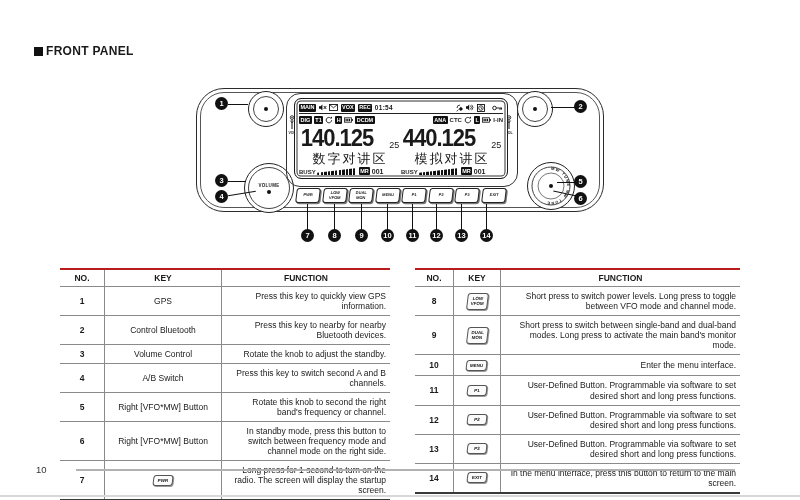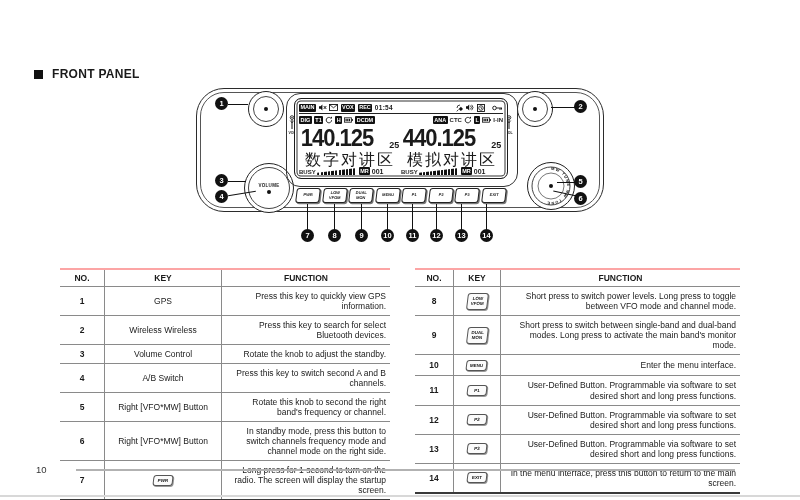--- a/index.html
+++ b/index.html
@@ -5,21 +5,21 @@
   html,body{margin:0;padding:0;background:#fff;}
   .page{position:relative;width:800px;height:500px;background:#fff;overflow:hidden;
         font-family:"Liberation Sans","DejaVu Sans",sans-serif;color:#1a1a1a;}
 
   
   .banner{position:absolute;left:64px;top:3px;width:672px;height:37px;background:#141414;
           border-radius:9px;border:1px solid #000;box-shadow:-2px 4px 0 -1px #b3b3b3;
           display:flex;align-items:center;justify-content:center;}
   .banner span{color:#fff;font-weight:bold;font-size:22px;letter-spacing:.5px;}
 
-  .section-header{position:absolute;left:34px;top:67px;display:flex;align-items:center;gap:9px;}
+  .section-header{position:absolute;left:34px;top:44px;display:flex;align-items:center;gap:3px;}
   .section-bullet{width:9px;height:9px;background:#111;display:inline-block;}
   .section-header span.lbl{font-weight:bold;font-size:12px;letter-spacing:.3px;}
 
   
   .radio{position:absolute;left:196px;top:88px;width:406px;height:122px;
          border:1.5px solid #2b2b2b;border-radius:28px;background:#fff;}
   .radio-inner{position:absolute;inset:3px;border:1px solid #555;border-radius:24px;}
   .rbtn{position:absolute;border:1.2px solid #222;border-radius:50%;display:flex;align-items:center;justify-content:center;background:#fff;}
   .rbtn .mid{border:1px solid #444;border-radius:50%;display:flex;align-items:center;justify-content:center;}
   .dot{width:4px;height:4px;background:#111;border-radius:50%;}
@@ -37,23 +37,23 @@
           display:flex;flex-direction:column;}
   .lcdrow1{display:flex;align-items:center;gap:2.5px;height:12px;border-bottom:1px solid #222;}
   .lcdrow2{display:flex;align-items:center;justify-content:space-between;height:11px;margin-top:1px;}
   .grp{display:flex;align-items:center;gap:2px;}
   .tag{background:#111;color:#fff;font-size:5.5px;font-weight:bold;padding:0.5px 1.5px;border-radius:1px;line-height:1.25;}
   .ptxt{font-size:6px;font-weight:bold;}
   .time{font-size:6.5px;font-weight:bold;letter-spacing:.3px;}
   .lcdfreq{display:flex;height:26px;justify-content:flex-end;}
   .half{width:50%;display:flex;align-items:flex-end;justify-content:center;}
   .freq{font-size:22px;font-weight:bold;letter-spacing:-1px;transform:scaleY(1.12);transform-origin:bottom;line-height:1;}
-  .step{font-size:9px;font-weight:bold;margin-left:16px;}
+  .step{font-size:9px;font-weight:normal;margin-left:16px;}
   .lcdzone{display:flex;height:15px;}
-  .zone{width:50%;text-align:center;font-size:16px;letter-spacing:2px;font-family:"DejaVu Sans",sans-serif;}
+  .zone{width:50%;text-align:center;font-size:13px;letter-spacing:2px;font-family:"DejaVu Sans",sans-serif;}
   .lcdbusy{display:flex;height:11px;}
   .bhalf{width:50%;display:flex;align-items:flex-end;gap:1.5px;}
   .busy{font-size:6px;font-weight:bold;}
   .meter{width:40px;height:7px;background:repeating-linear-gradient(90deg,#111 0 2.5px,#fff 2.5px 3.6px);
          clip-path:polygon(0 68%,100% 0,100% 100%,0 100%);}
   .chnum{font-size:7px;font-weight:bold;}
 
   
   .fpbtns{position:absolute;left:99px;top:99px;width:210px;display:flex;justify-content:space-between;}
   .fp-btn{width:22px;height:13px;border:1px solid #222;border-radius:3px;background:#fff;
@@ -66,21 +66,21 @@
   
   .co{position:absolute;width:13px;height:13px;background:#111;border-radius:50%;color:#fff;
       display:flex;align-items:center;justify-content:center;font-size:7.5px;font-weight:bold;}
   .cline{position:absolute;height:1.3px;background:#111;}
   .cvline{position:absolute;width:1.3px;background:#111;}
 
   
   .tbl{position:absolute;border-collapse:collapse;font-size:8.5px;color:#1a1a1a;table-layout:fixed;}
   .tbl-left{left:60px;top:268px;width:330px;}
   .tbl-right{left:415px;top:268px;width:325px;}
-  .tbl{border-top:2px solid #fca5a5;border-bottom:2px solid #3a3a3a;}
+  .tbl{border-top:2px solid #b91c1c;border-bottom:2px solid #3a3a3a;}
   .tbl th,.tbl td{border-bottom:1px solid #8a8a8a;padding:4px 4px;vertical-align:middle;line-height:1.18;}
   .tbl tr:last-child td{border-bottom:none;}
   .tbl th+th,.tbl td+td{border-left:1px solid #8a8a8a;}
   .tbl th{font-weight:bold;text-align:center;padding:3px 2px;}
   .c-no{text-align:center;font-weight:bold;}
   .c-key{text-align:center;}
   .c-fn{text-align:right;}
   .tbl-left .c-no{width:40px;} .tbl-left .c-key{width:112px;}
   .tbl-right .c-no{width:34px;} .tbl-right .c-key{width:42px;}
   .keycap{display:inline-block;min-width:12px;padding:2px 3px;border:1px solid #555;border-radius:3px;
@@ -331,42 +331,42 @@
       <th class="c-key">KEY</th>
       <th class="c-fn">FUNCTION</th>
     </tr>
     <tr>
       <td class="c-no">1</td>
       <td class="c-key">GPS</td>
       <td class="c-fn">Press this key to quickly view GPS information.</td>
     </tr>
     <tr>
       <td class="c-no">2</td>
-      <td class="c-key">Wireless Wireless</td>
-      <td class="c-fn">Press this key to search for select Bluetooth devices.</td>
+      <td class="c-key">Control Bluetooth</td>
+      <td class="c-fn">Press this key to nearby for nearby Bluetooth devices.</td>
     </tr>
     <tr>
       <td class="c-no">3</td>
       <td class="c-key">Volume Control</td>
       <td class="c-fn">Rotate the knob to adjust the standby.</td>
     </tr>
     <tr>
       <td class="c-no">4</td>
       <td class="c-key">A/B Switch</td>
       <td class="c-fn">Press this key to switch second A and B channels.</td>
     </tr>
     <tr>
       <td class="c-no">5</td>
       <td class="c-key">Right [VFO*MW] Button</td>
       <td class="c-fn">Rotate this knob to second the right band's frequency or channel.</td>
     </tr>
     <tr>
       <td class="c-no">6</td>
       <td class="c-key">Right [VFO*MW] Button</td>
-      <td class="c-fn">In standby mode, press this button to switch channels frequency mode and channel mode on the right side.</td>
+      <td class="c-fn">In standby mode, press this button to switch between frequency mode and channel mode on the right side.</td>
     </tr>
     <tr>
       <td class="c-no">7</td>
       <td class="c-key"><span class="keycap">PWR</span></td>
       <td class="c-fn">Long press for 1 second to turn on the radio. The screen will display the startup screen.</td>
     </tr>
   </tbody>
     </table>
 
   <table class="tbl tbl-right">

